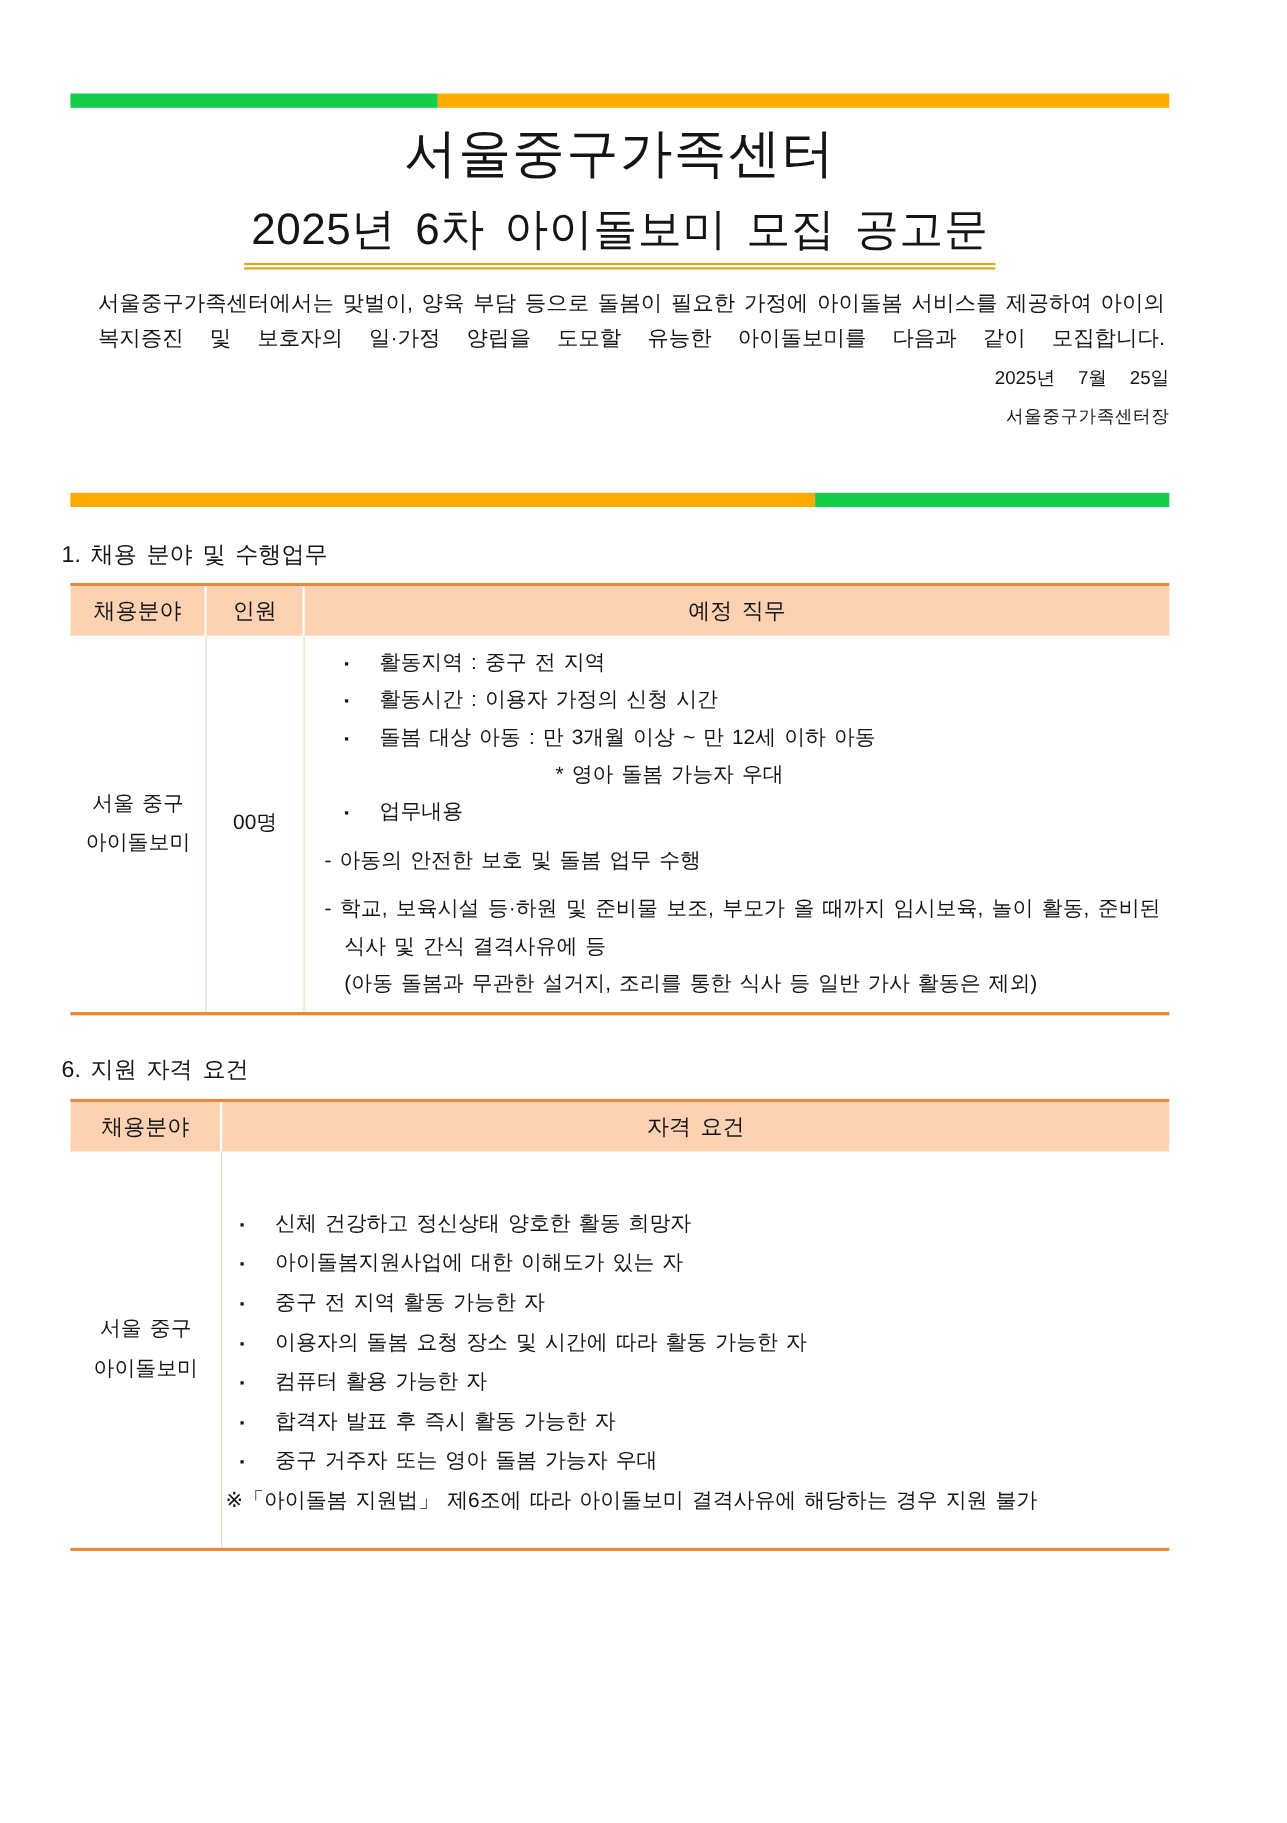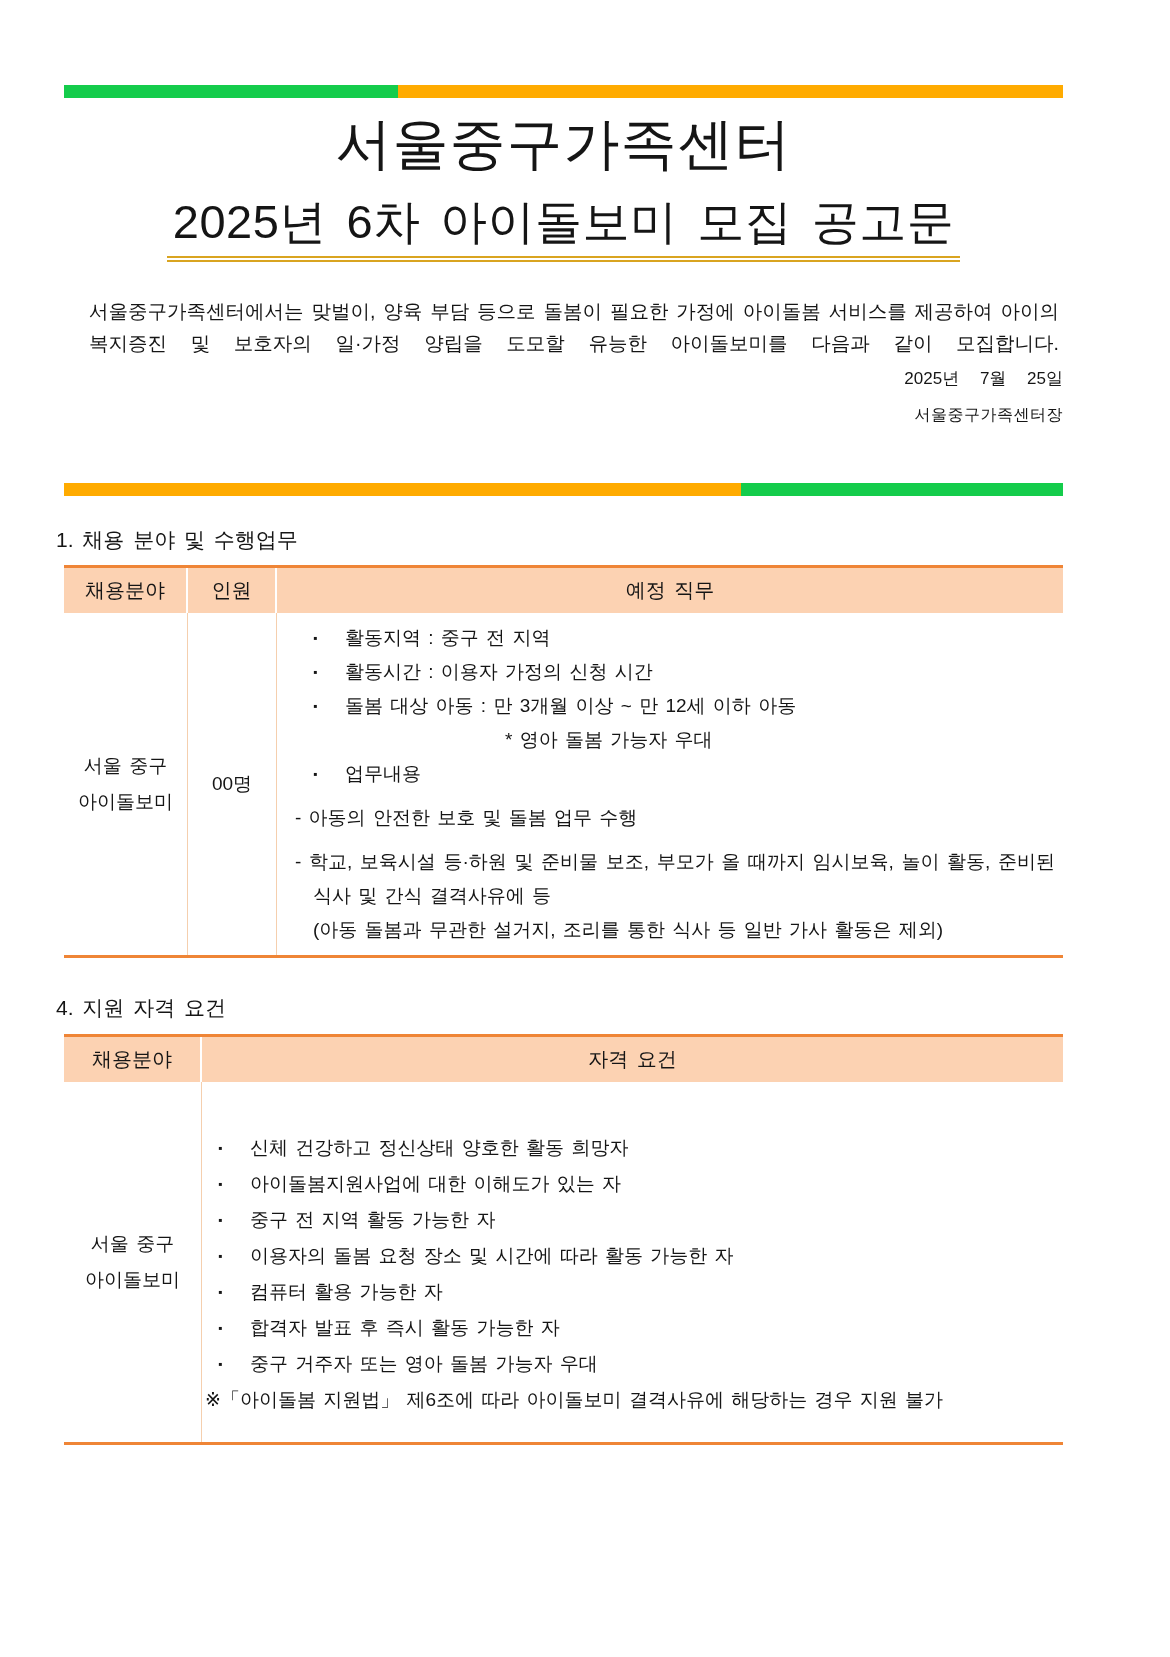--- a/index.html
+++ b/index.html
@@ -27,35 +27,35 @@
   .bar-top{margin-top:85px;}
   .bar-top .seg1{width:33.4%;background:var(--green);}
   .bar-top .seg2{width:66.6%;background:var(--amber);}
   .bar-mid{margin-top:52px;}
   .bar-mid .seg1{width:67.8%;background:var(--amber);}
   .bar-mid .seg2{width:32.2%;background:var(--green);}
 
   
   h1.doc-title{
     margin-top:14px;
-    font-size:56px;font-weight:400;line-height:1.15;
+    font-size:48px;font-weight:400;line-height:1.15;
     text-align:center;letter-spacing:1px;
   }
   .doc-subtitle-wrap{text-align:center;margin-top:20px;}
   .doc-subtitle{
     display:inline-block;
-    font-size:47px;font-weight:400;line-height:1.1;
+    font-size:40px;font-weight:400;line-height:1.1;
     word-spacing:6px;letter-spacing:0.5px;
     padding:0 6px 8px 6px;
     border-bottom:6px double var(--underline);
   }
 
   
   .intro{
-    margin-top:33px;
+    margin-top:15px;
     padding-left:25px;padding-right:4px;
     font-size:19.5px;line-height:32px;
     text-align:justify;text-align-last:justify;
     word-spacing:2px;
   }
   .date-line{
     margin-top:6px;
     font-size:17px;line-height:28px;
     text-align:right;word-spacing:16px;
   }
@@ -159,21 +159,21 @@
           <div class="line bullet"><span class="mk">▪</span>활동시간 : 이용자 가정의 신청 시간</div>
           <div class="line bullet"><span class="mk">▪</span>돌봄 대상 아동 : 만 3개월 이상 ~ 만 12세 이하 아동</div>
           <div class="line sub">* 영아 돌봄 가능자 우대</div>
           <div class="line bullet"><span class="mk">▪</span>업무내용</div>
           <div class="line dash">- 아동의 안전한 보호 및 돌봄 업무 수행</div>
           <div class="line dash">- 학교, 보육시설 등·하원 및 준비물 보조, 부모가 올 때까지 임시보육, 놀이 활동, 준비된 식사 및 간식 결격사유에 등</div>
           <div class="line cont">(아동 돌봄과 무관한 설거지, 조리를 통한 식사 등 일반 가사 활동은 제외)</div>
         </div>
     </div>
 
-    <h2 class="sec sec2">4. 지원 자격 요건</h2>
+    <h2 class="sec sec2">6. 지원 자격 요건</h2>
 
     <div class="tbl t2">
       <div class="th vline">채용분야</div>
       <div class="th">자격 요건</div>
 
       <div class="td vline cell-center">
         <div>서울 중구</div>
         <div>아이돌보미</div>
       </div>
       <div class="td lines">

